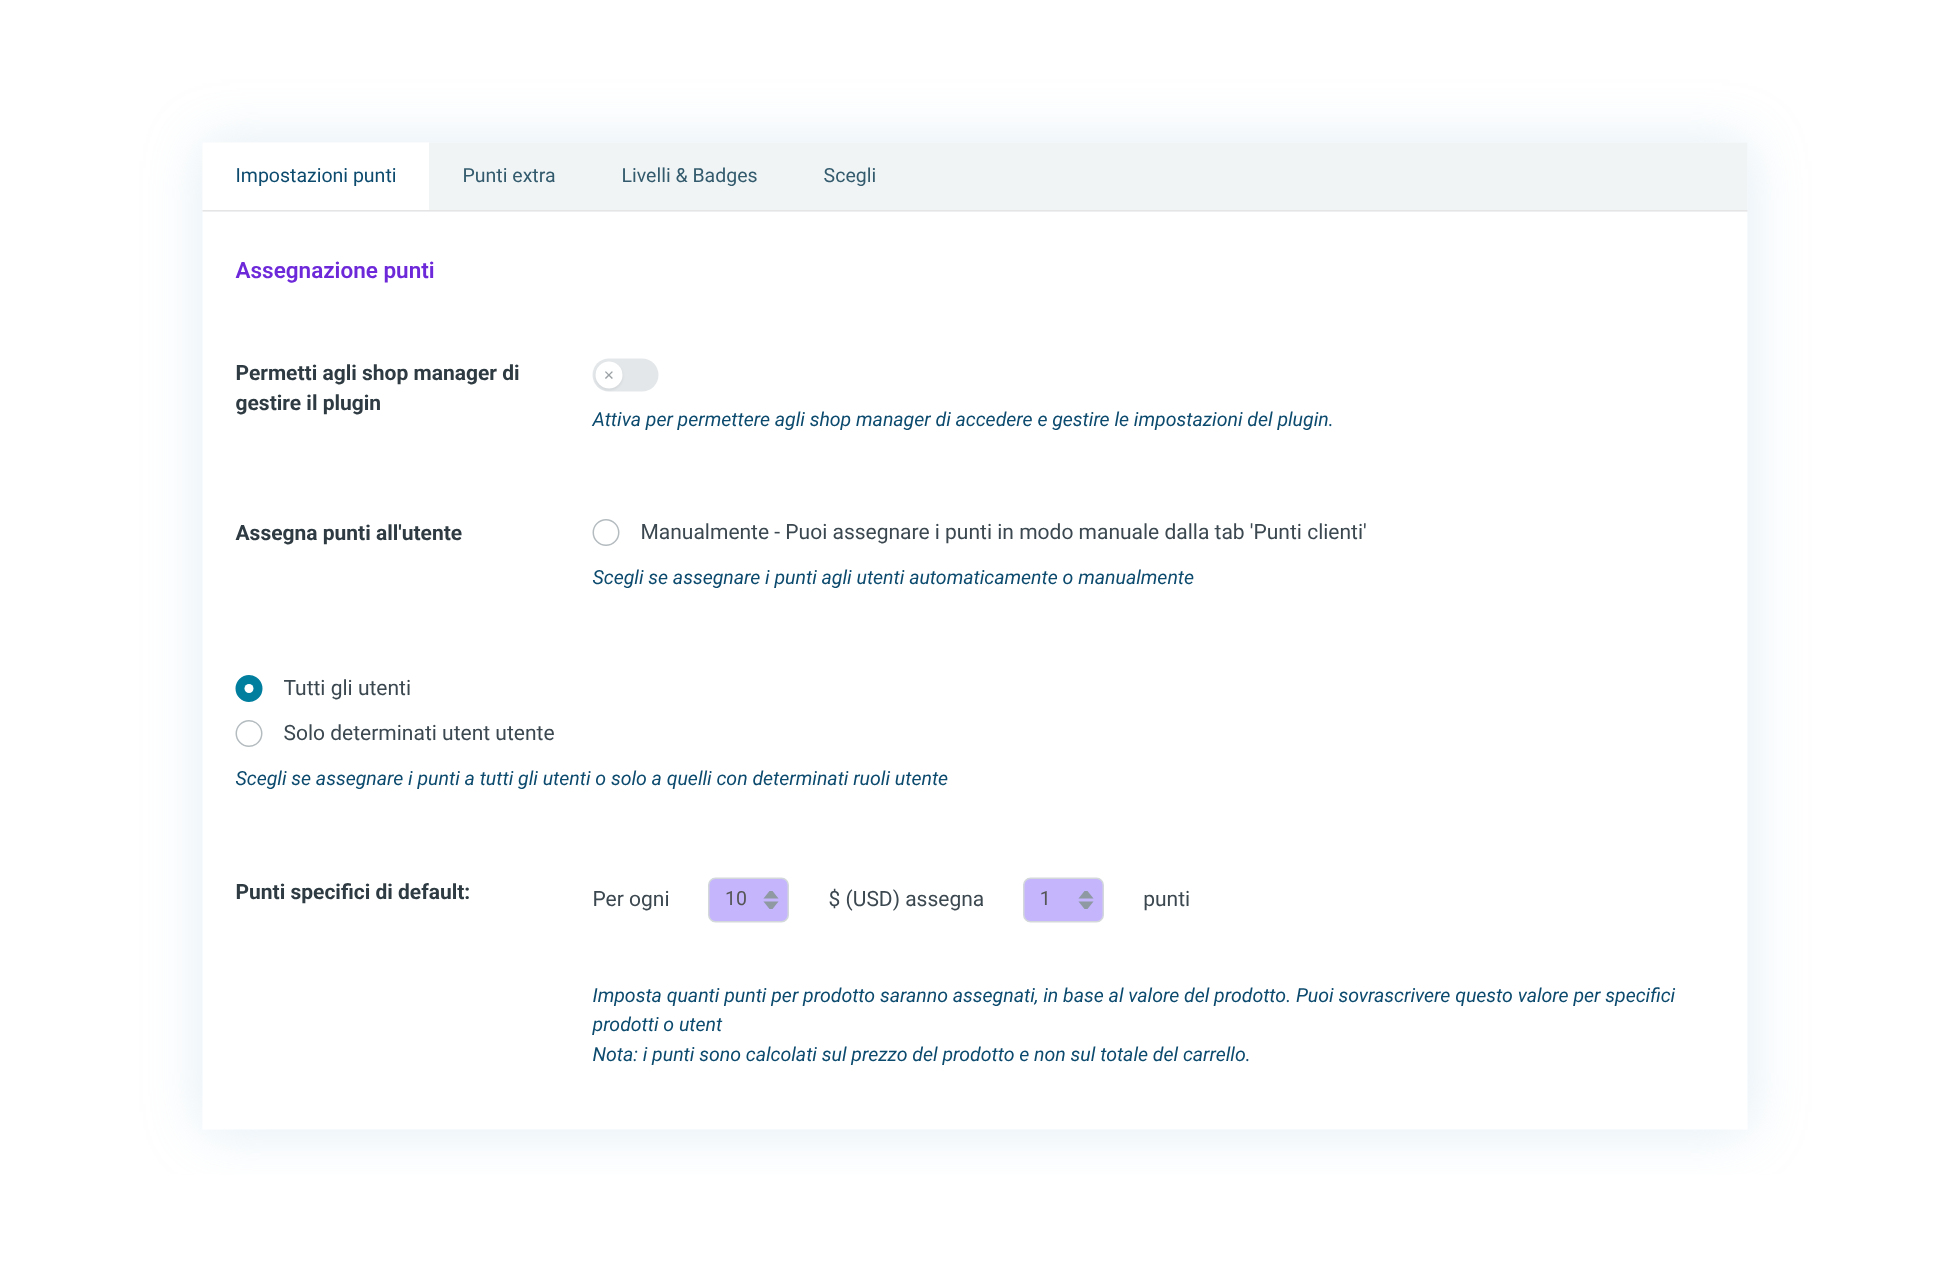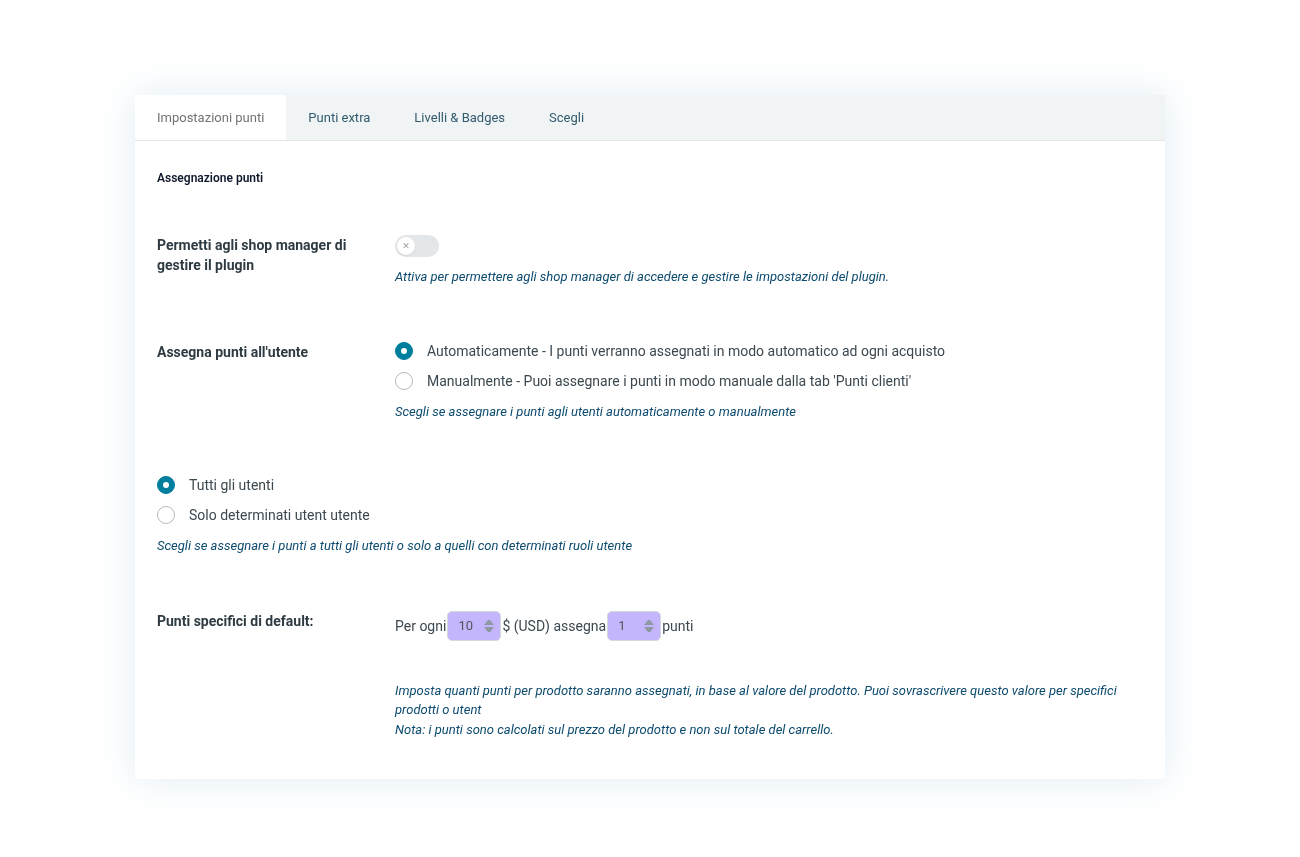--- a/index.html
+++ b/index.html
@@ -28,28 +28,28 @@
       padding: 15px 22px;
       font-size: 13px;
       color: #335b6d;
       cursor: pointer;
       background: transparent;
       border: none;
       font-family: inherit;
     }
     .tab.active {
       background: #fff;
-      color: #737373;
+      color: #0c4a6e;
     }
     .content {
       padding: 30px 22px 40px;
     }
     .section-title {
-      color: #0f172a;
-      font-size: 12px;
+      color: #6d28d9;
+      font-size: 15px;
       font-weight: 600;
       margin-bottom: 50px;
     }
     .field-row {
       display: flex;
       align-items: flex-start;
       margin-bottom: 55px;
     }
     .field-label {
       width: 238px;
@@ -123,21 +123,21 @@
       background: #fff;
       border-radius: 50%;
     }
     .radio-label {
       font-size: 14px;
       color: #3c4850;
     }
     .inline-controls {
       display: flex;
       align-items: center;
-      gap: 1px;
+      gap: 26px;
       font-size: 14px;
       color: #3c4850;
     }
     .num-input {
       width: 54px;
       height: 30px;
       border: 1px solid #d3d8db;
       border-radius: 5px;
       display: flex;
       align-items: center;
@@ -197,24 +197,20 @@
         <div class="toggle">
           <div class="toggle-knob">✕</div>
         </div>
         <div class="help-text">Attiva per permettere agli shop manager di accedere e gestire le impostazioni del plugin.</div>
       </div>
     </div>
 
     <div class="field-row">
       <div class="field-label">Assegna punti all'utente</div>
       <div class="field-body">
-        <div class="radio-row">
-          <span class="radio-circle checked"></span>
-          <span class="radio-label">Automaticamente - I punti verranno assegnati in modo automatico ad ogni acquisto</span>
-        </div>
         <div class="radio-row">
           <span class="radio-circle"></span>
           <span class="radio-label">Manualmente - Puoi assegnare i punti in modo manuale dalla tab 'Punti clienti'</span>
         </div>
         <div class="help-text">Scegli se assegnare i punti agli utenti automaticamente o manualmente</div>
       </div>
     </div>
 
     <div class="field-row">
       <div class="field-body">

